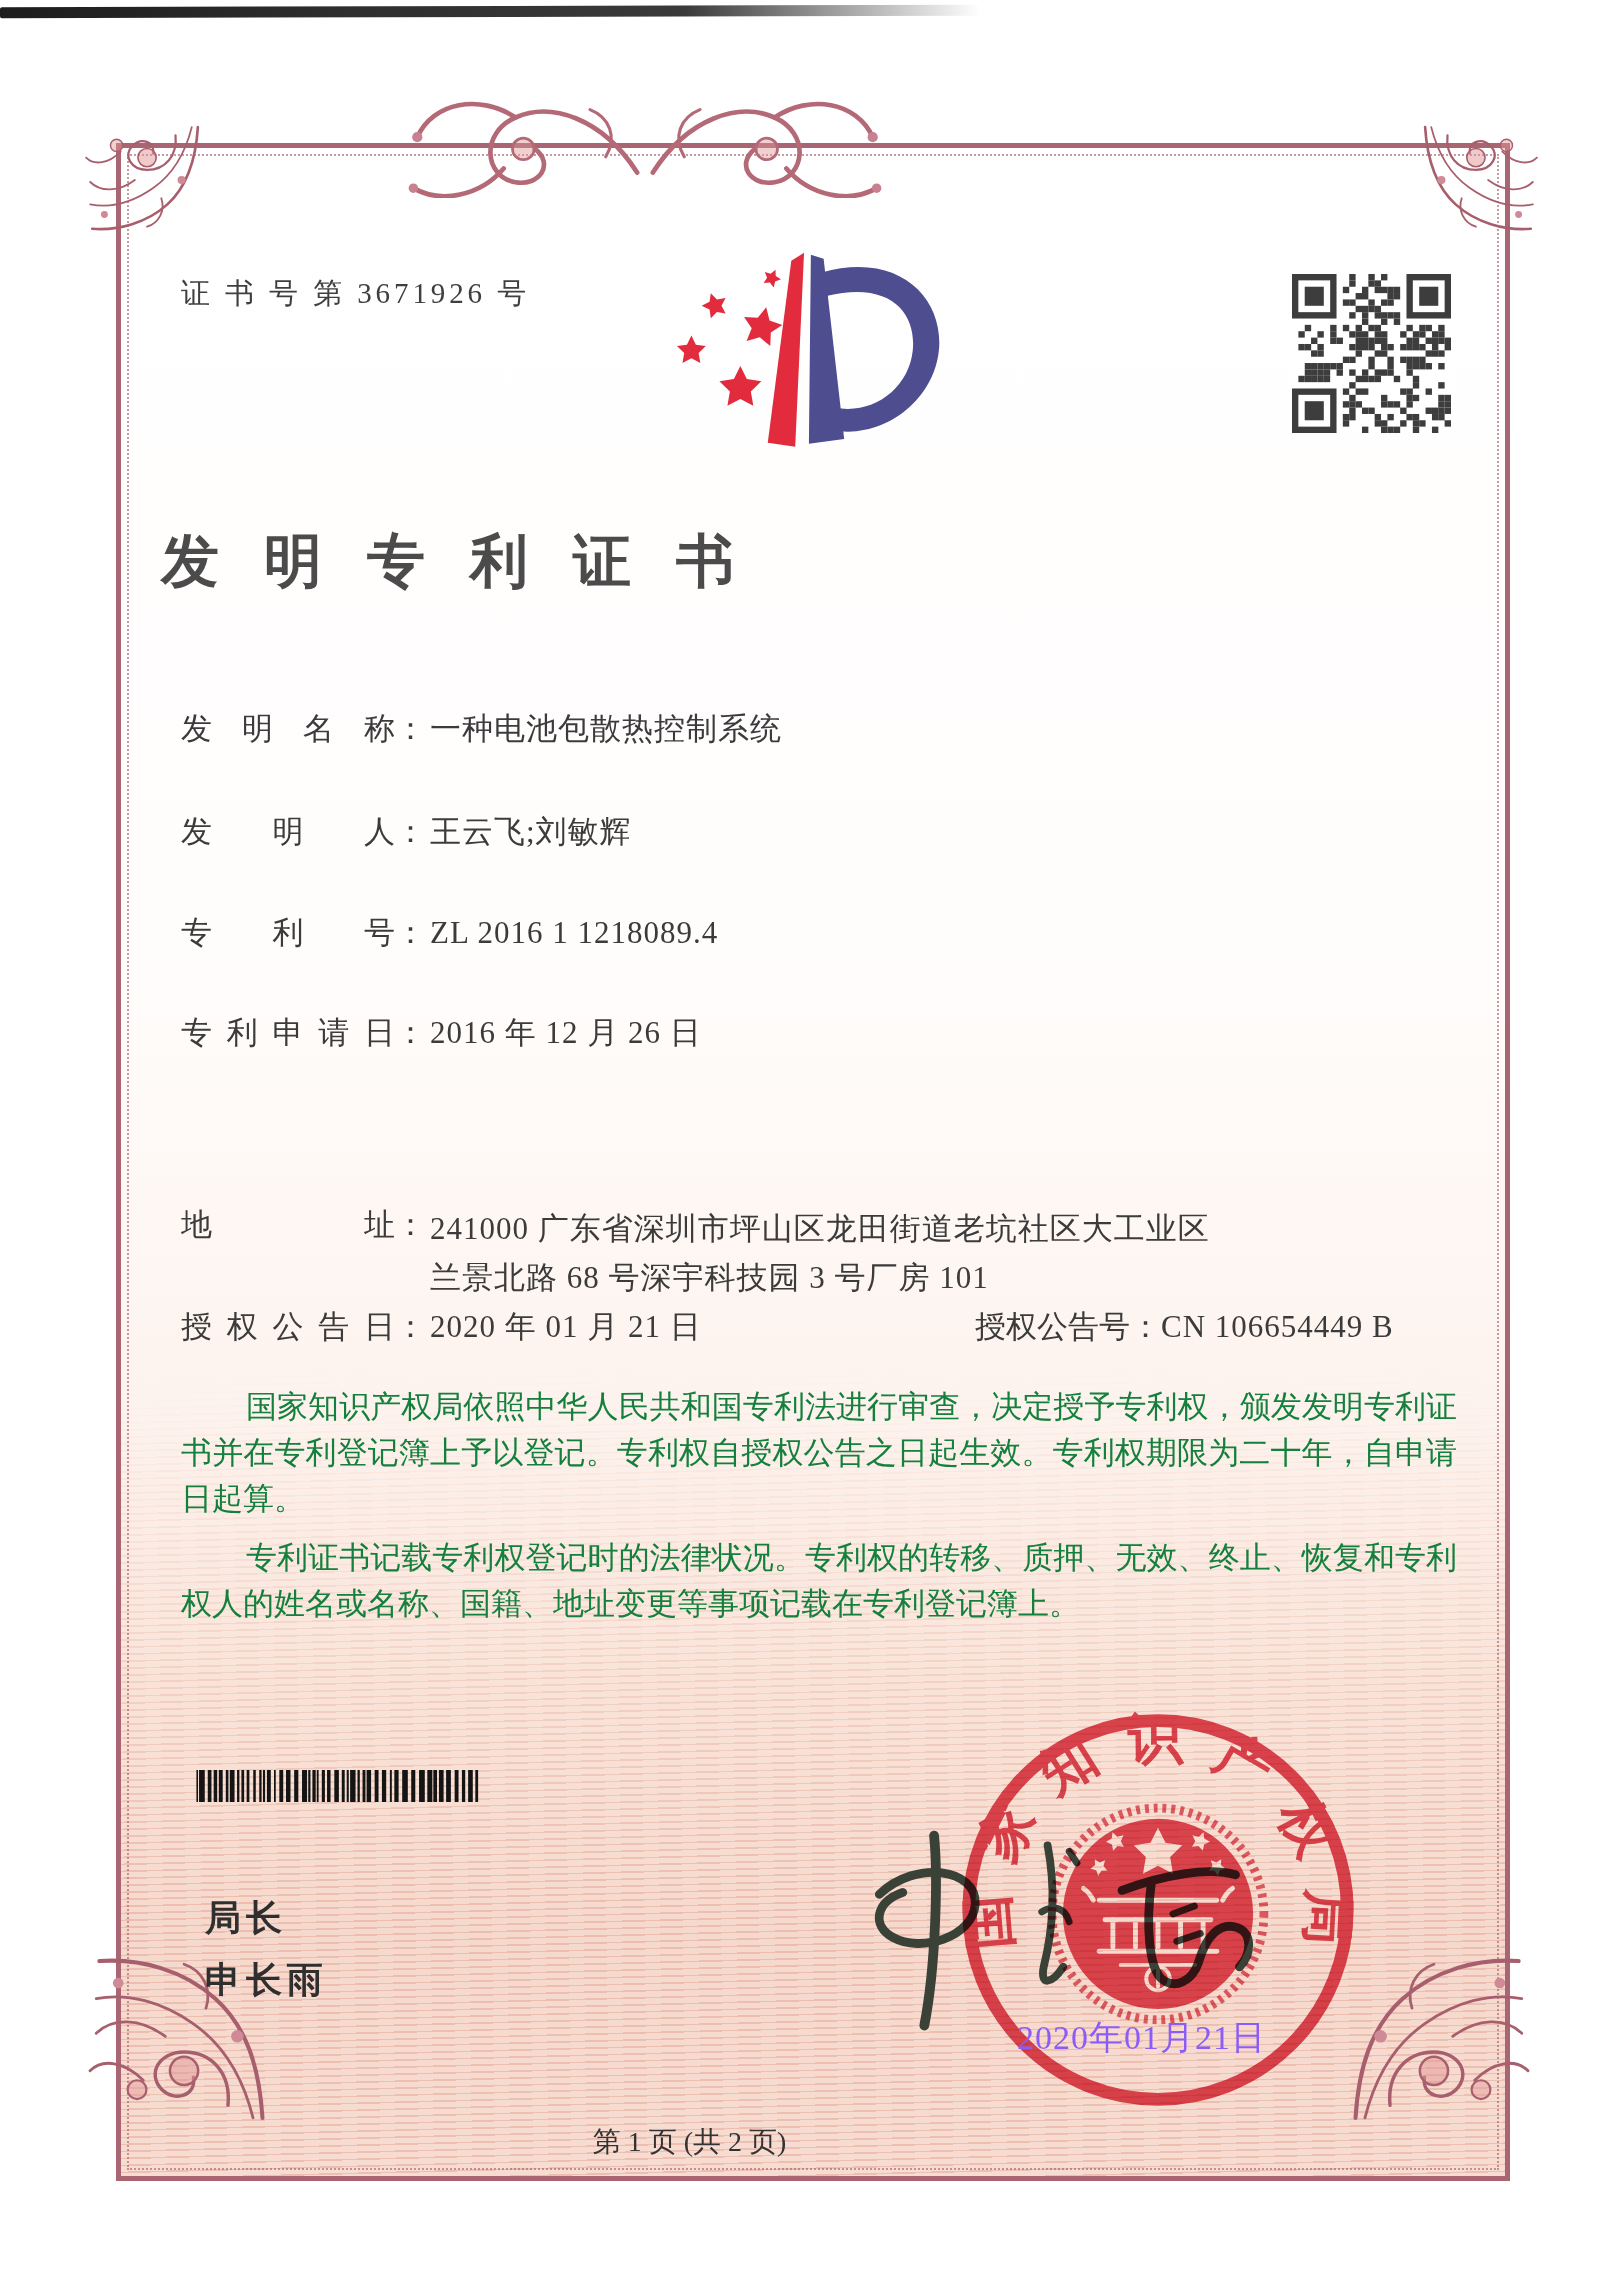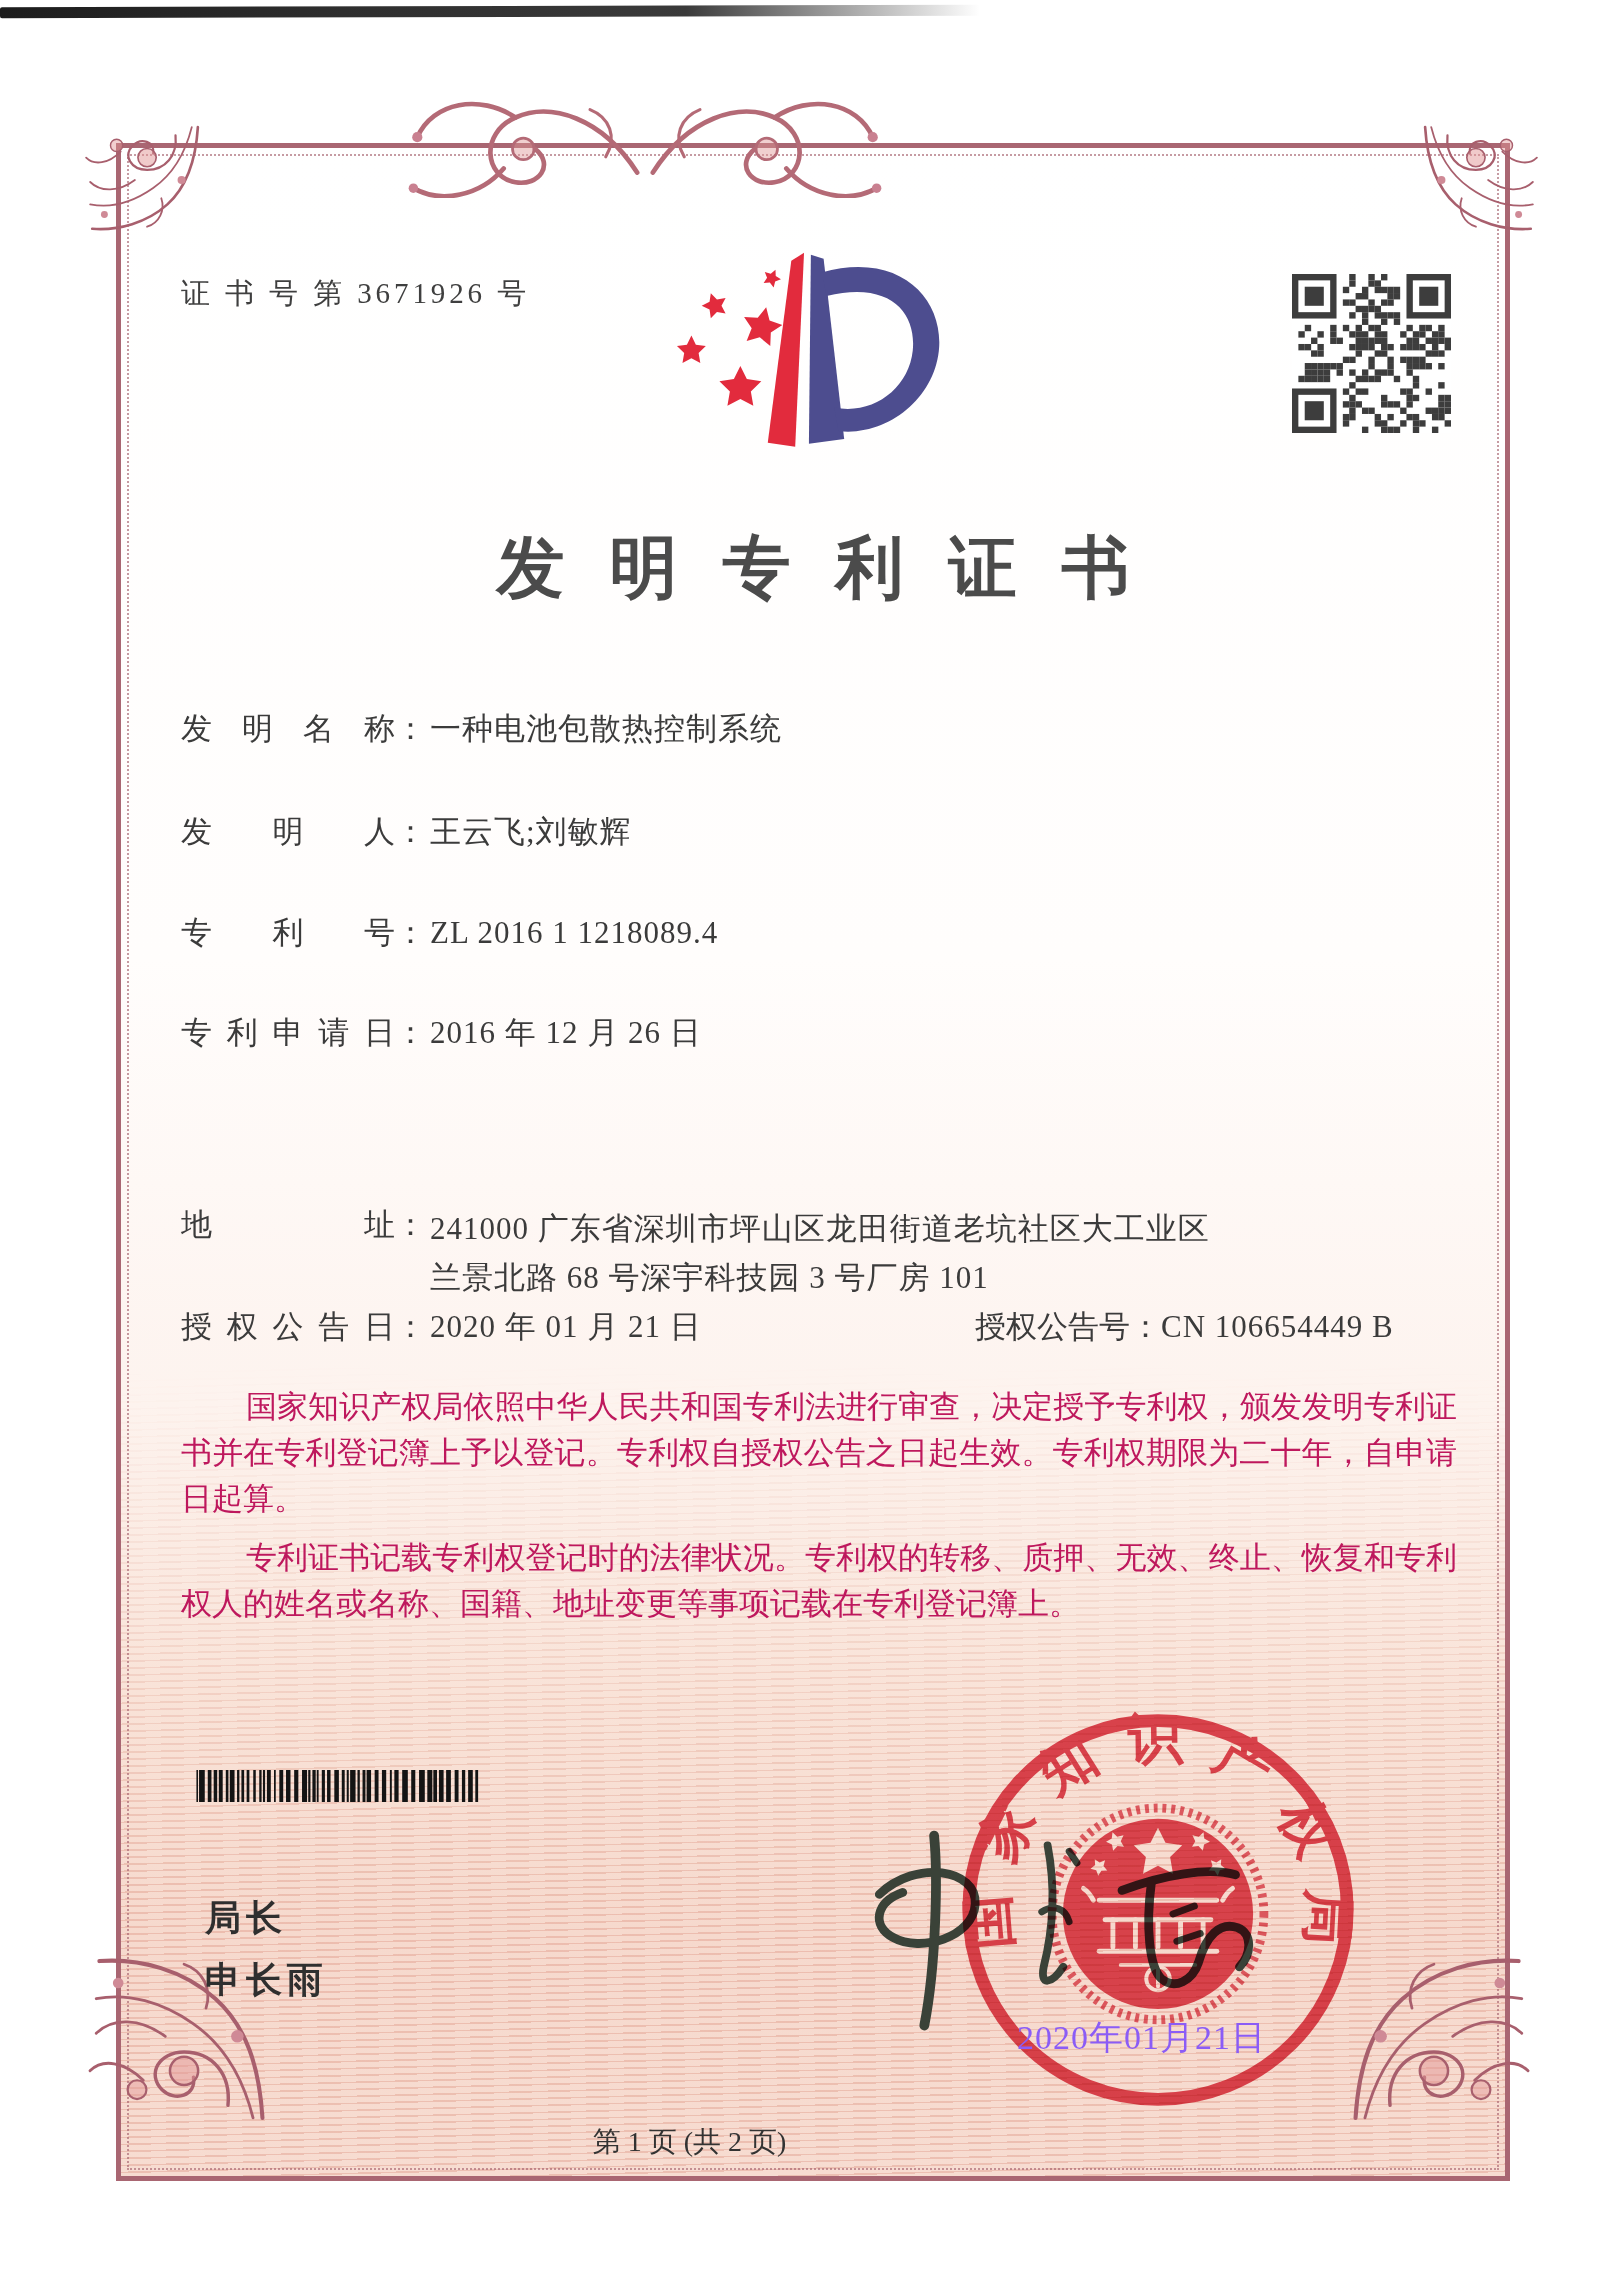--- a/index.html
+++ b/index.html
@@ -15,30 +15,30 @@
     background:linear-gradient(180deg,#ffffff 0%,#fffdfc 40%,#fdf3ee 62%,#f9e3d8 76%,#f6d9cd 88%,#f7dcd1 100%);}
   .frame-inner{position:absolute;inset:5.9px;border:2px dotted rgba(169,102,114,.65);pointer-events:none;}
   
   .texture{position:absolute;inset:0;
     background:repeating-linear-gradient(178.5deg,rgba(213,126,106,.30) 0px,rgba(213,126,106,.30) 1.6px,rgba(255,255,255,0) 1.6px,rgba(255,255,255,0) 7px);
     -webkit-mask-image:linear-gradient(180deg,rgba(0,0,0,0) 0%,rgba(0,0,0,0) 60%,rgba(0,0,0,.45) 72%,#000 86%,#000 100%);
     mask-image:linear-gradient(180deg,rgba(0,0,0,0) 0%,rgba(0,0,0,0) 60%,rgba(0,0,0,.45) 72%,#000 86%,#000 100%);}
   .cert-no{position:absolute;left:181px;top:274px;font-size:29px;letter-spacing:3.9px;color:#3f3f3f;}
   .logo{position:absolute;left:662px;top:245px;width:286px;height:237px;}
   .qr{position:absolute;left:1292px;top:274px;width:159px;height:159px;}
-  .title{position:absolute;left:116px;top:523px;width:1394px;margin:0;text-align:center;
-    font-size:68px;font-weight:600;letter-spacing:45px;text-indent:45px;color:#4b4b4b;}
+  .title{position:absolute;left:116px;top:523px;width:1394px;margin:0;
+    font-size:58px;font-weight:600;letter-spacing:45px;text-indent:45px;color:#4b4b4b;}
   .row{position:absolute;left:181px;font-size:31px;color:#3b3b3b;white-space:nowrap;}
   .lbl{display:inline-block;width:214px;text-align:justify;text-align-last:justify;-moz-text-align-last:justify;}
   .colon{display:inline-block;width:35px;}
   .val{letter-spacing:1px;}
   .addr-val{display:inline-block;white-space:normal;width:1010px;vertical-align:top;line-height:49px;letter-spacing:1px;}
   .grant2{position:absolute;left:794px;top:0;}
   .paras{position:absolute;left:181px;top:1384px;width:1276px;font-size:31px;line-height:46px;
-    text-align:justify;color:#be185d;}
+    text-align:justify;color:#15803d;}
   .paras p{margin:0;text-indent:65px;}
   .paras p + p{margin-top:12.7px;}
   .barcode{position:absolute;left:193px;top:1770px;width:290px;height:32px;}
   .director{position:absolute;left:205px;font-family:"Liberation Sans","DejaVu Sans",sans-serif;
     font-weight:700;font-size:36px;color:#2f2f2f;letter-spacing:4.9px;}
   .sig{position:absolute;left:828px;top:1818px;width:451px;height:230px;}
   .seal{position:absolute;left:956px;top:1708px;width:404px;height:404px;mix-blend-mode:multiply;opacity:.95;}
   .seal-date{position:absolute;left:970px;top:2015px;width:343px;text-align:center;font-size:34px;
     color:#8b5cf6;letter-spacing:1px;}
   .page-footer{position:absolute;left:116px;top:2123px;width:1147px;text-align:center;font-size:28px;color:#333;}

